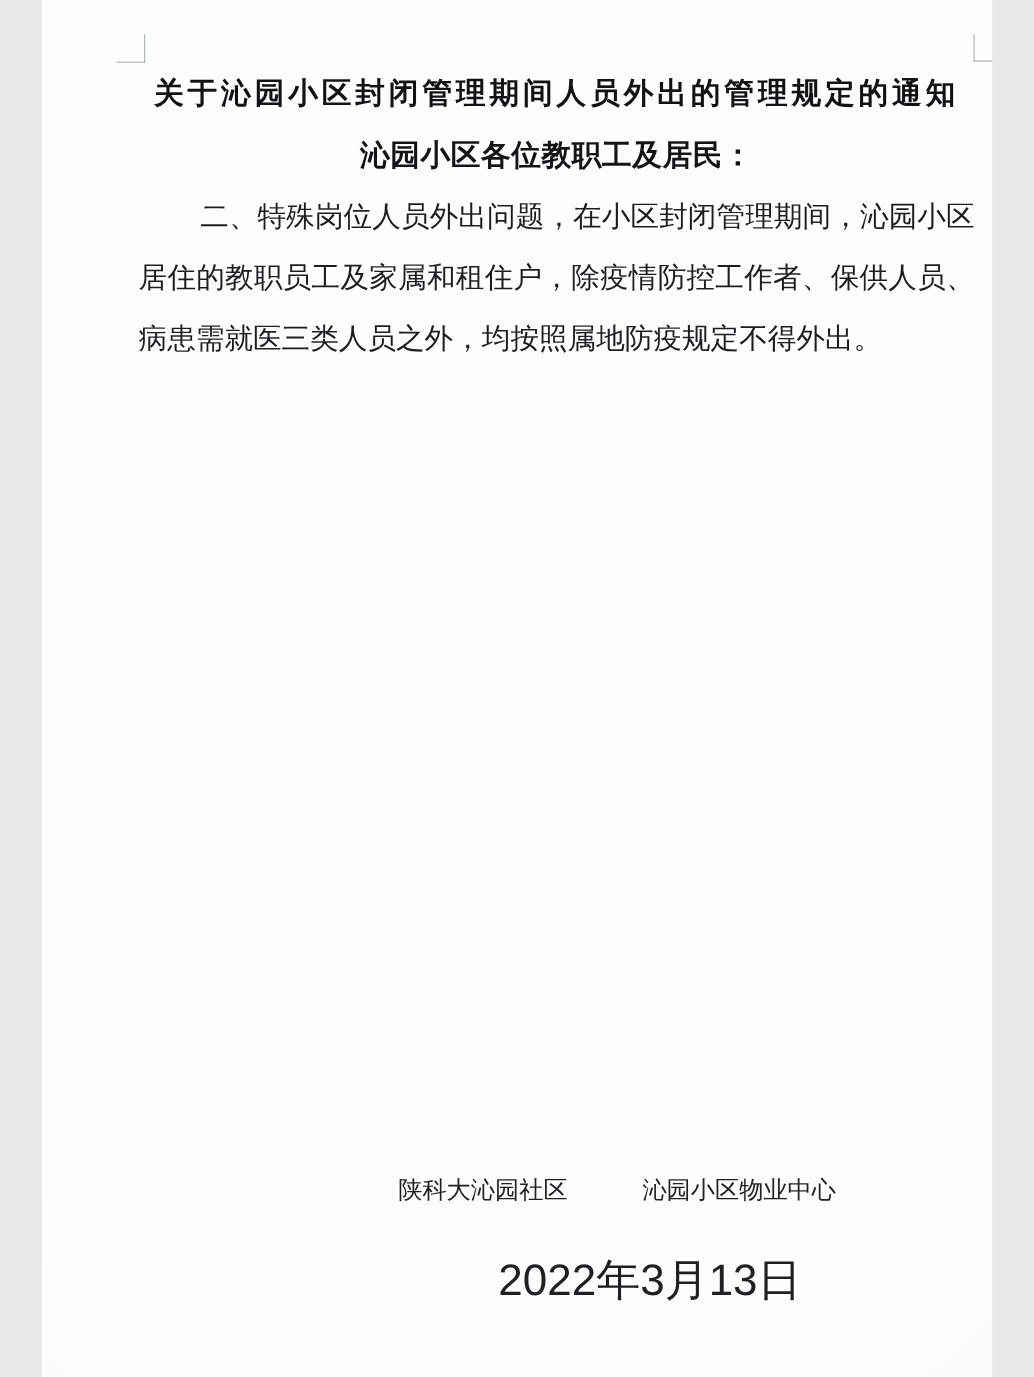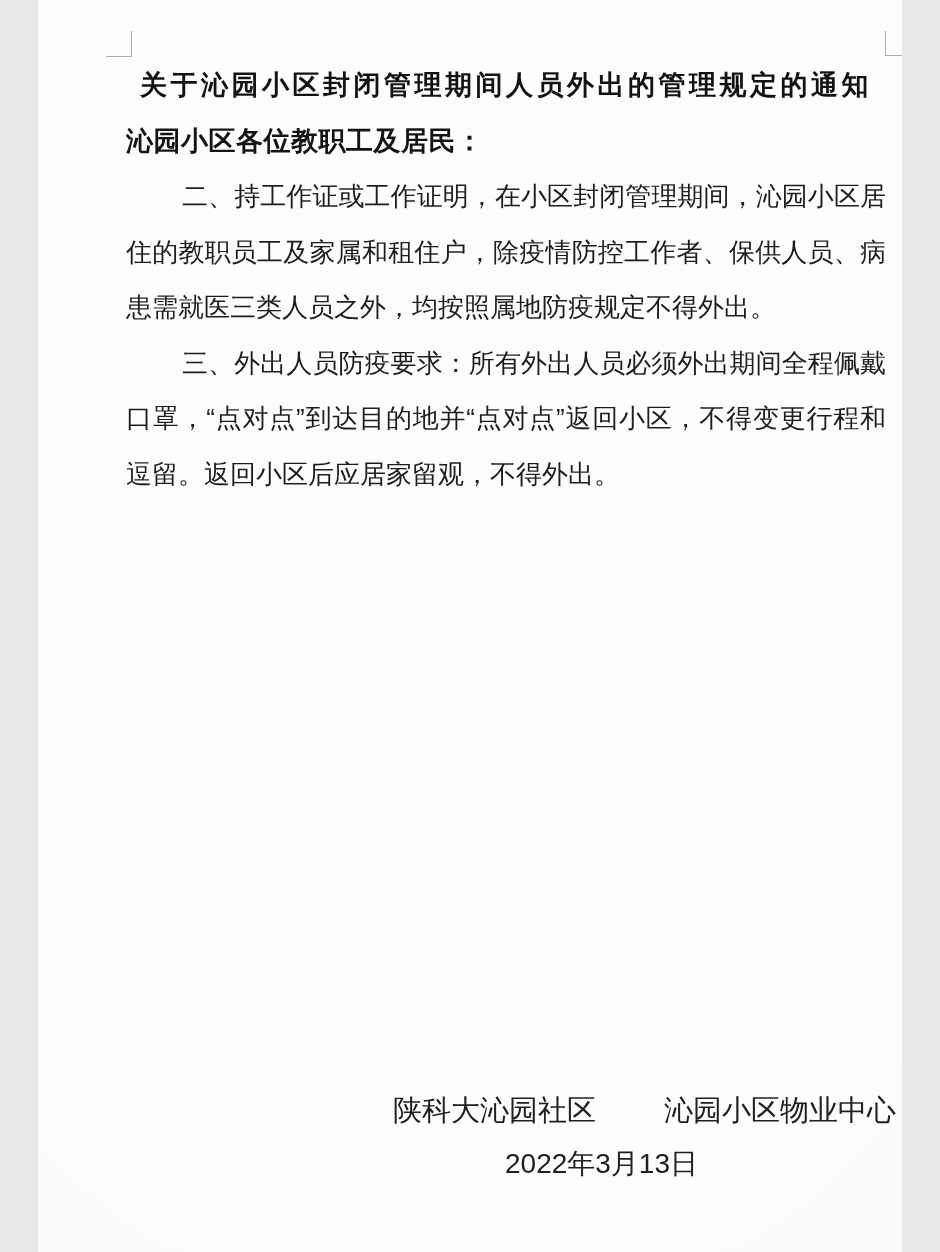--- a/index.html
+++ b/index.html
@@ -48,70 +48,68 @@
     text-align: center;
     letter-spacing: 3.5px;
     line-height: 55.5px;
   }
 
   .salutation {
     margin: 0;
     font-size: 27px;
     font-weight: bold;
     color: #141416;
-    text-align: left;
+    text-align: center;
     letter-spacing: 0.5px;
   }
 
   .para {
     margin: 0;
     text-indent: 56px;
   }
 
   .signature {
     position: absolute;
     left: 324px;
-    top: 1093px;
-    font-size: 29px;
+    top: 1065px;
+    font-size: 22px;
     line-height: 34px;
     color: #202022;
     white-space: nowrap;
-    margin-left: 31px;
   }
   .sig-gap { display: inline-block; width: 68px; }
 
   .doc-date {
     position: absolute;
-    left: 467px;
+    left: 415px;
     top: 1146px;
-    font-size: 28px;
+    font-size: 40px;
     line-height: 36px;
     color: #202022;
     white-space: nowrap;
   }
 </style>
 </head>
 <body>
 
 <div class="page">
 
   <div class="corner-mark tl"></div>
   <div class="corner-mark tr"></div>
 
   <div class="doc">
     <h1 class="doc-title">关于沁园小区封闭管理期间人员外出的管理规定的通知</h1>
 
     <p class="salutation">沁园小区各位教职工及居民：</p>
 
 
 
-    <p class="para">二、持工作证或工作证明，在小区封闭管理期间，沁园小区居住的教职员工及家属和租住户，除疫情防控工作者、保供人员、病患需就医三类人员之外，均按照属地防疫规定不得外出。</p>
+    <p class="para">二、特殊岗位人员外出问题，在小区封闭管理期间，沁园小区居住的教职员工及家属和租住户，除疫情防控工作者、保供人员、病患需就医三类人员之外，均按照属地防疫规定不得外出。</p>
 
 
-    <p class="para">三、外出人员防疫要求：所有外出人员必须外出期间全程佩戴口罩，“点对点”到达目的地并“点对点”返回小区，不得变更行程和逗留。返回小区后应居家留观，不得外出。</p>
   </div>
 
   <div class="signature">
     <span>陕科大沁园社区</span><span class="sig-gap"></span><span>沁园小区物业中心</span>
   </div>
 
   <div class="doc-date">2022年3月13日</div>
 
 </div>
 

